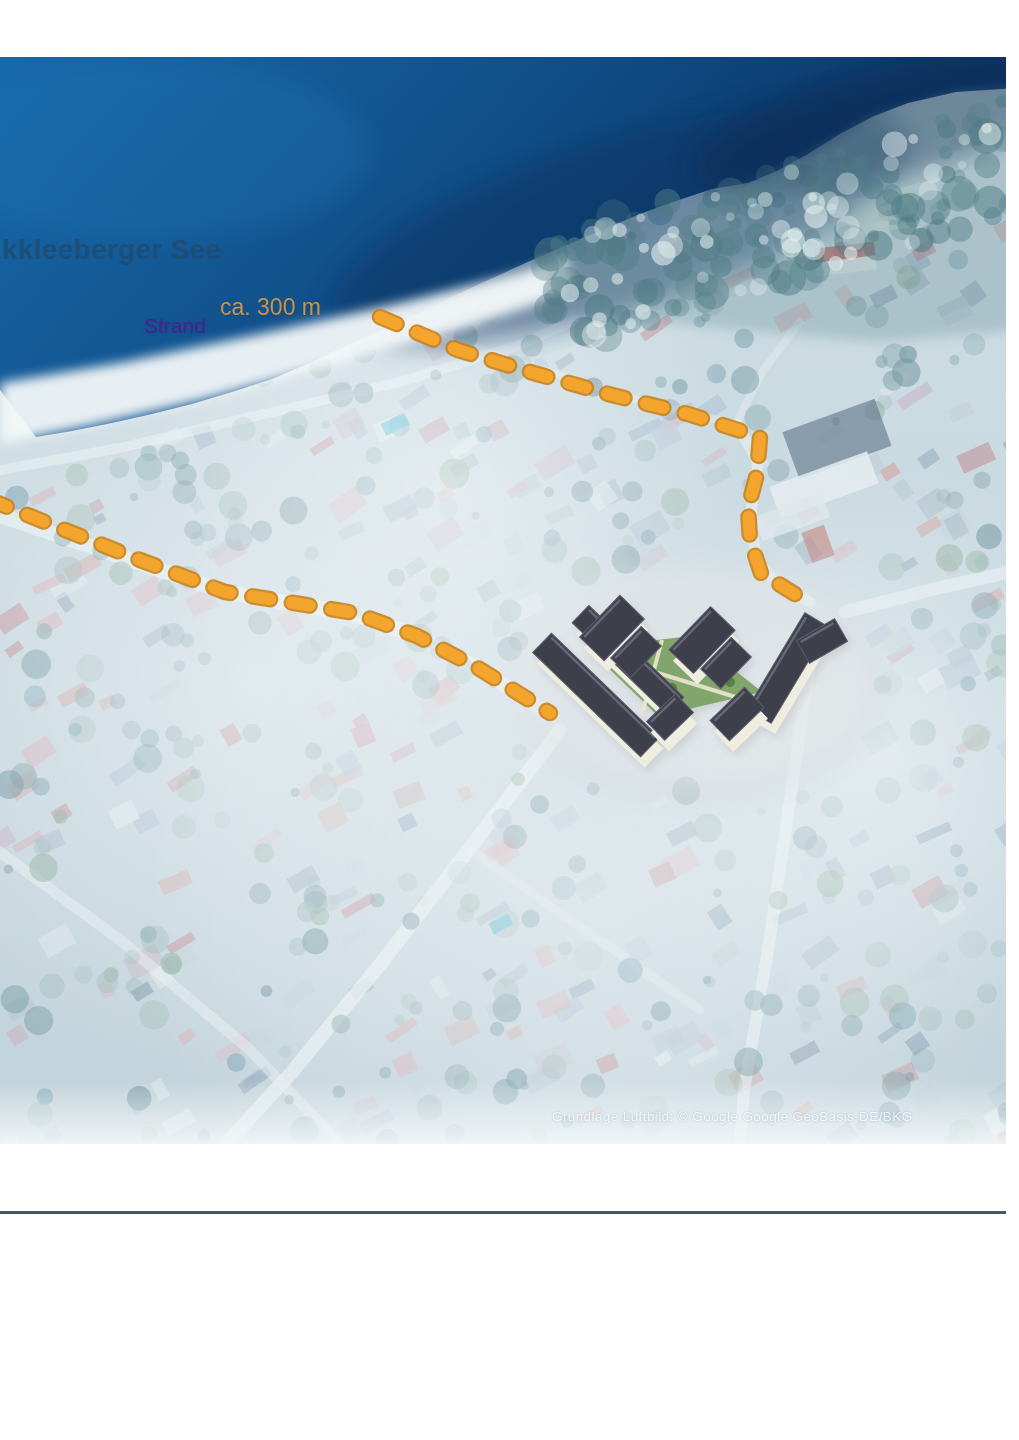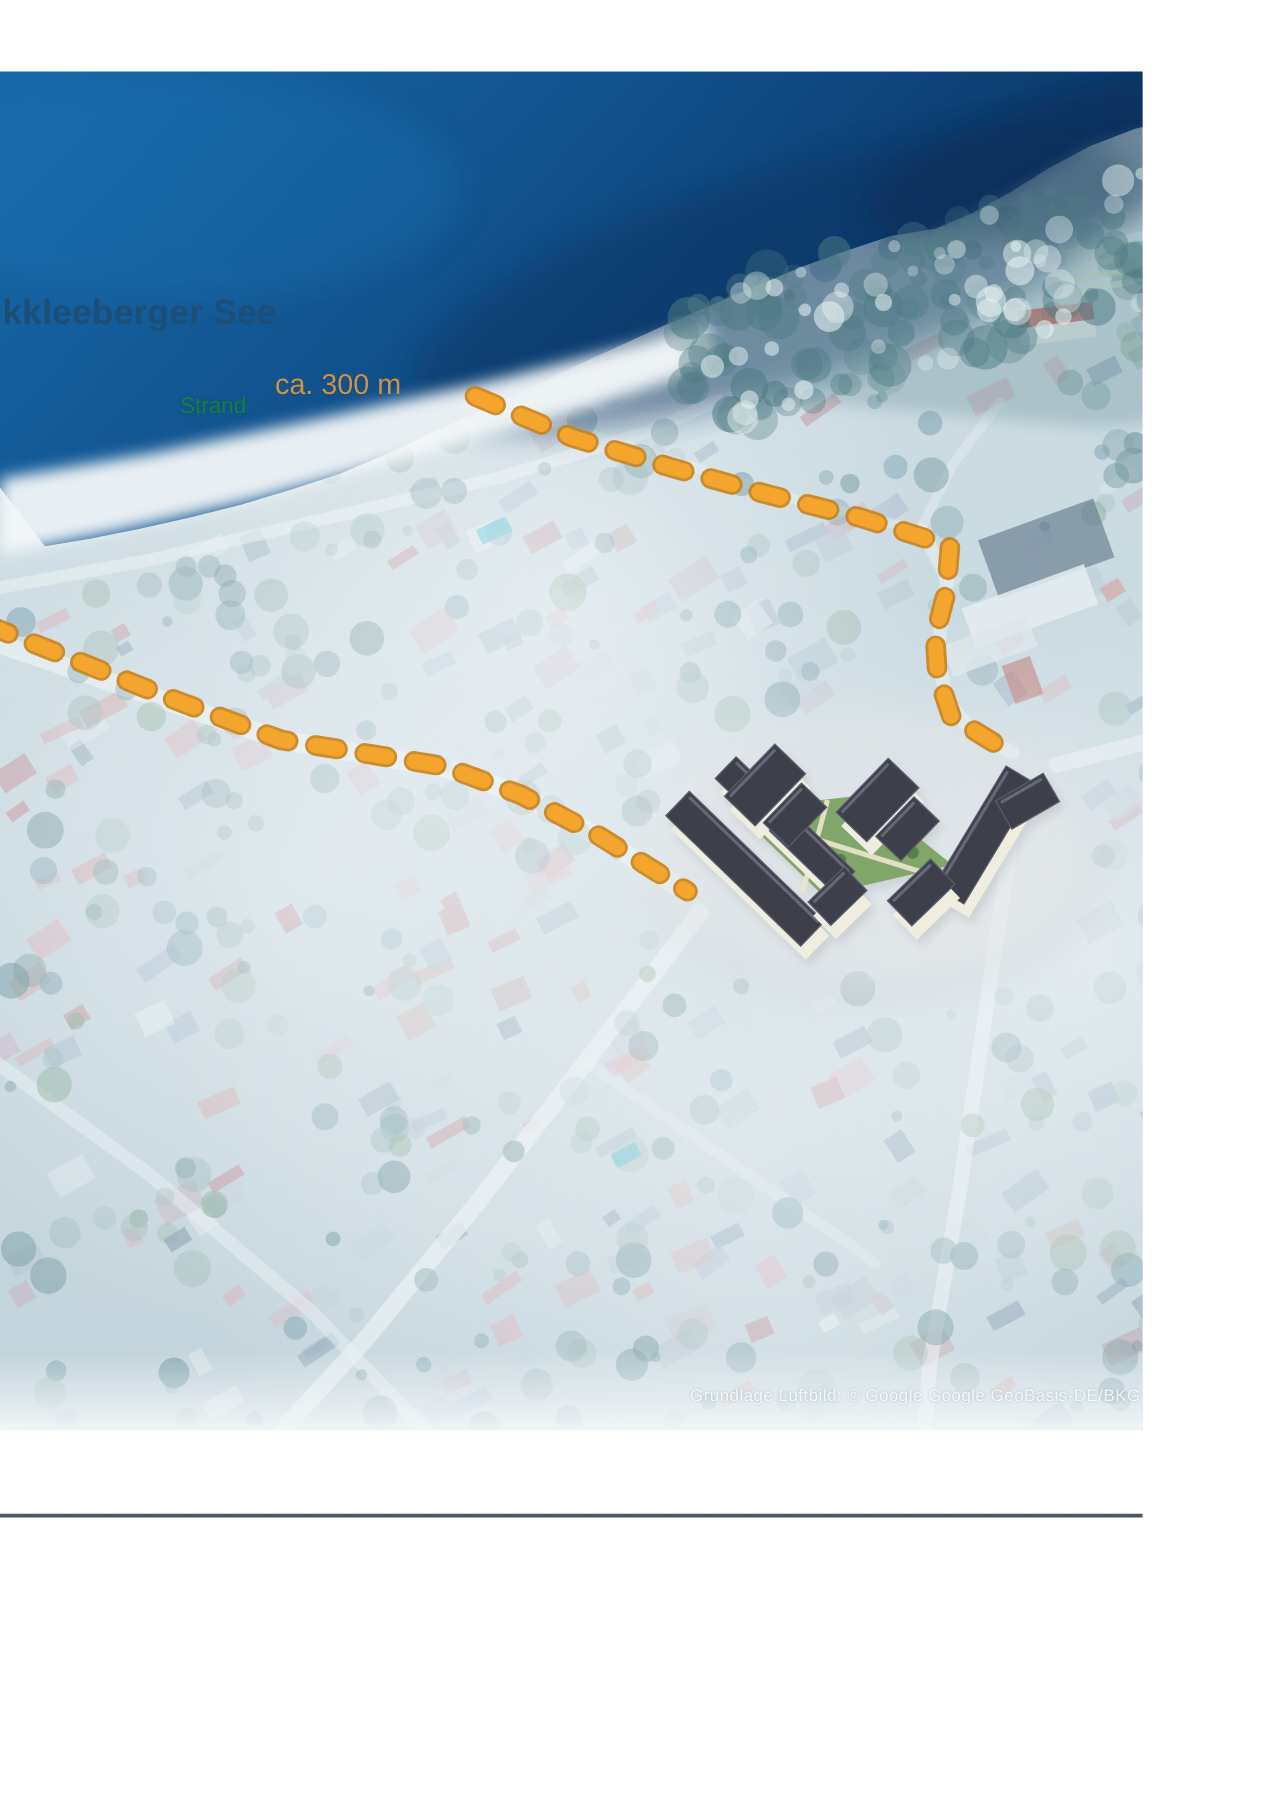--- a/index.html
+++ b/index.html
@@ -1,22 +1,22 @@
 <!DOCTYPE html>
 <html><head>
 <meta charset="utf-8">
 <style>
   html,body{margin:0;padding:0;background:#ffffff;}
-  .page{position:relative;width:914px;height:1440px;background:#ffffff;overflow:hidden;
+  .page{position:relative;width:1006px;height:1440px;background:#ffffff;overflow:hidden;
         font-family:"Liberation Sans",sans-serif;}
   .photo{position:absolute;left:0;top:57px;width:1019px;height:1087px;overflow:hidden;}
   .photo svg{display:block;}
   .maplabel{position:absolute;white-space:nowrap;pointer-events:none;}
   .lake-label{left:2px;top:234px;font-size:28px;font-weight:600;color:#1c4e78;letter-spacing:.3px;}
-  .beach-label{left:144px;top:314px;font-size:18px;font-weight:400;color:#15803d;
+  .beach-label{left:144px;top:314px;font-size:21px;font-weight:400;color:#4c1d95;
                text-shadow:0 0 3px rgba(20,60,100,.35);}
   .distance-label{left:220px;top:294px;font-size:23px;font-weight:400;color:#cd9348;
                   text-shadow:0 1px 1px rgba(60,40,0,.25);text-align:center;}
   .attribution{left:552px;top:1109px;font-size:13.5px;font-weight:400;color:rgba(255,255,255,.82);
                letter-spacing:.4px;text-shadow:0 0 2px rgba(110,150,175,.55);}
   .footer-rule{position:absolute;left:0;top:1211px;width:1019px;height:2px;background:#465760;
                border-top:1px dotted rgba(100,125,140,.35);}
 </style>
 </head>
 <body>

